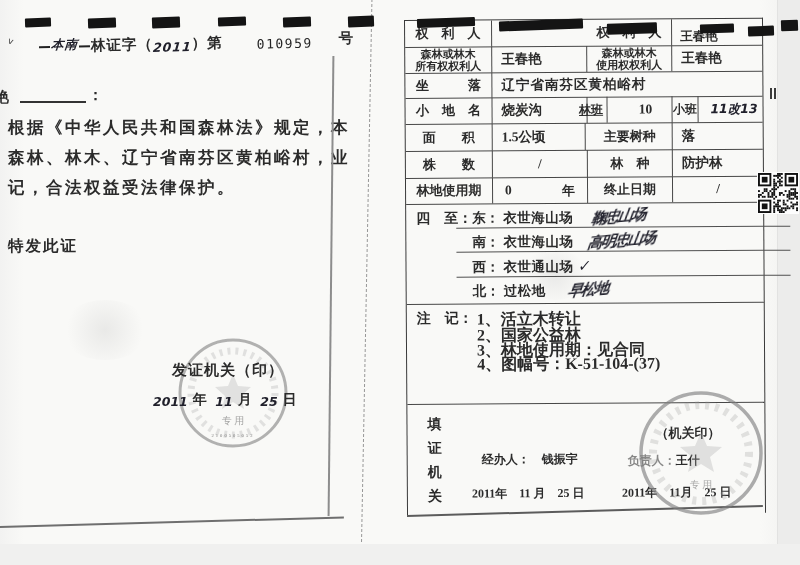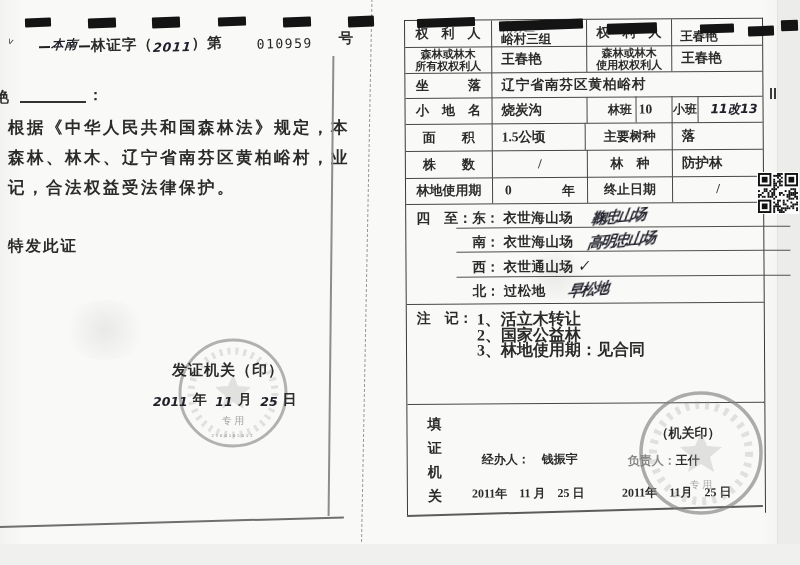--- a/index.html
+++ b/index.html
@@ -117,24 +117,20 @@
 
   <div class="abs fold1"></div>
   <div class="abs fold2"></div>
   <div class="abs page-edge-left"></div>
   <div class="abs page-edge-right"></div>
 
   <div class="abs tbl">
 
     <div class="tr" style="top:0;height:26px;">
       <div class="td cc lab" style="left:0;width:87px;">权　利　人</div>
-      <div class="td" style="left:87px;width:95px;">
-        <span class="redacted-frag">南芬区</span>
-        <span class="cellB-val">峪村三组</span>
-      </div>
       <div class="td cc lab" style="left:182px;width:85px;">权　利　人</div>
       <div class="td last" style="left:267px;width:90px;">
         <span class="cellD-val">王春艳</span>
       </div>
     </div>
 
     <div class="tr" style="top:26px;height:26px;">
       <div class="td two" style="left:0;width:87px;">
         <span>森林或林木</span>
         <span>所有权权利人</span>
@@ -148,21 +144,21 @@
     </div>
 
     <div class="tr" style="top:52px;height:25px;">
       <div class="td cc lab" style="left:0;width:87px;">坐　　　落</div>
       <div class="td last cl val" style="left:87px;width:270px;letter-spacing:1px;">辽宁省南芬区黄柏峪村</div>
     </div>
 
     <div class="tr" style="top:77px;height:26px;">
       <div class="td cc lab" style="left:0;width:87px;">小　地　名</div>
       <div class="td cl val" style="left:87px;width:95px;">烧炭沟</div>
-      <div class="td cc lab" style="left:199px;width:32px;font-size:12px;">林班</div>
+      <div class="td cc lab" style="left:170px;width:32px;font-size:12px;text-decoration:underline;">林班</div>
       <div class="td cc val" style="left:214px;width:53px;">10</div>
       <div class="td cc lab" style="left:267px;width:26px;font-size:12px;">小班</div>
       <div class="td last cc" style="left:300px;width:57px;">
         <span class="hand" style="font-size:12.5px;">11改13</span>
       </div>
     </div>
 
     <div class="tr" style="top:103px;height:27px;">
       <div class="td cc lab" style="left:0;width:87px;">面　　积</div>
       <div class="td cl val" style="left:87px;width:93px;">1.5公顷</div>
@@ -212,20 +208,21 @@
         <span class="btext">过松地</span>
         <span class="scribble" style="margin-left:18px;">早松地</span>
       </div>
     </div>
 
     <div class="tr" style="top:283px;height:100px;">
       <span class="bl-label">注　记：</span>
       <span class="note-item" style="top:6px;">1、活立木转让</span>
       <span class="note-item" style="top:22px;">2、国家公益林</span>
       <span class="note-item" style="top:37px;">3、林地使用期：见合同</span>
+      <span class="note-item" style="top:51px;">4、图幅号：K-51-104-(37)</span>
     </div>
 
     <div class="tr" style="top:383px;height:111px;border-bottom:none;">
       <span class="vchar" style="top:12px;">填</span>
       <span class="vchar" style="top:36px;">证</span>
       <span class="vchar" style="top:60px;">机</span>
       <span class="vchar" style="top:84px;">关</span>
       <span class="foot-text" style="left:74px;top:48px;"><span>经办人：</span>　<span>钱振宇</span></span>
       <span class="foot-text" style="left:64px;top:82px;">2011年　11 月　25 日</span>
       <span class="foot-text" style="left:248px;top:22px;font-size:13px;z-index:3;">（机关印）</span>

